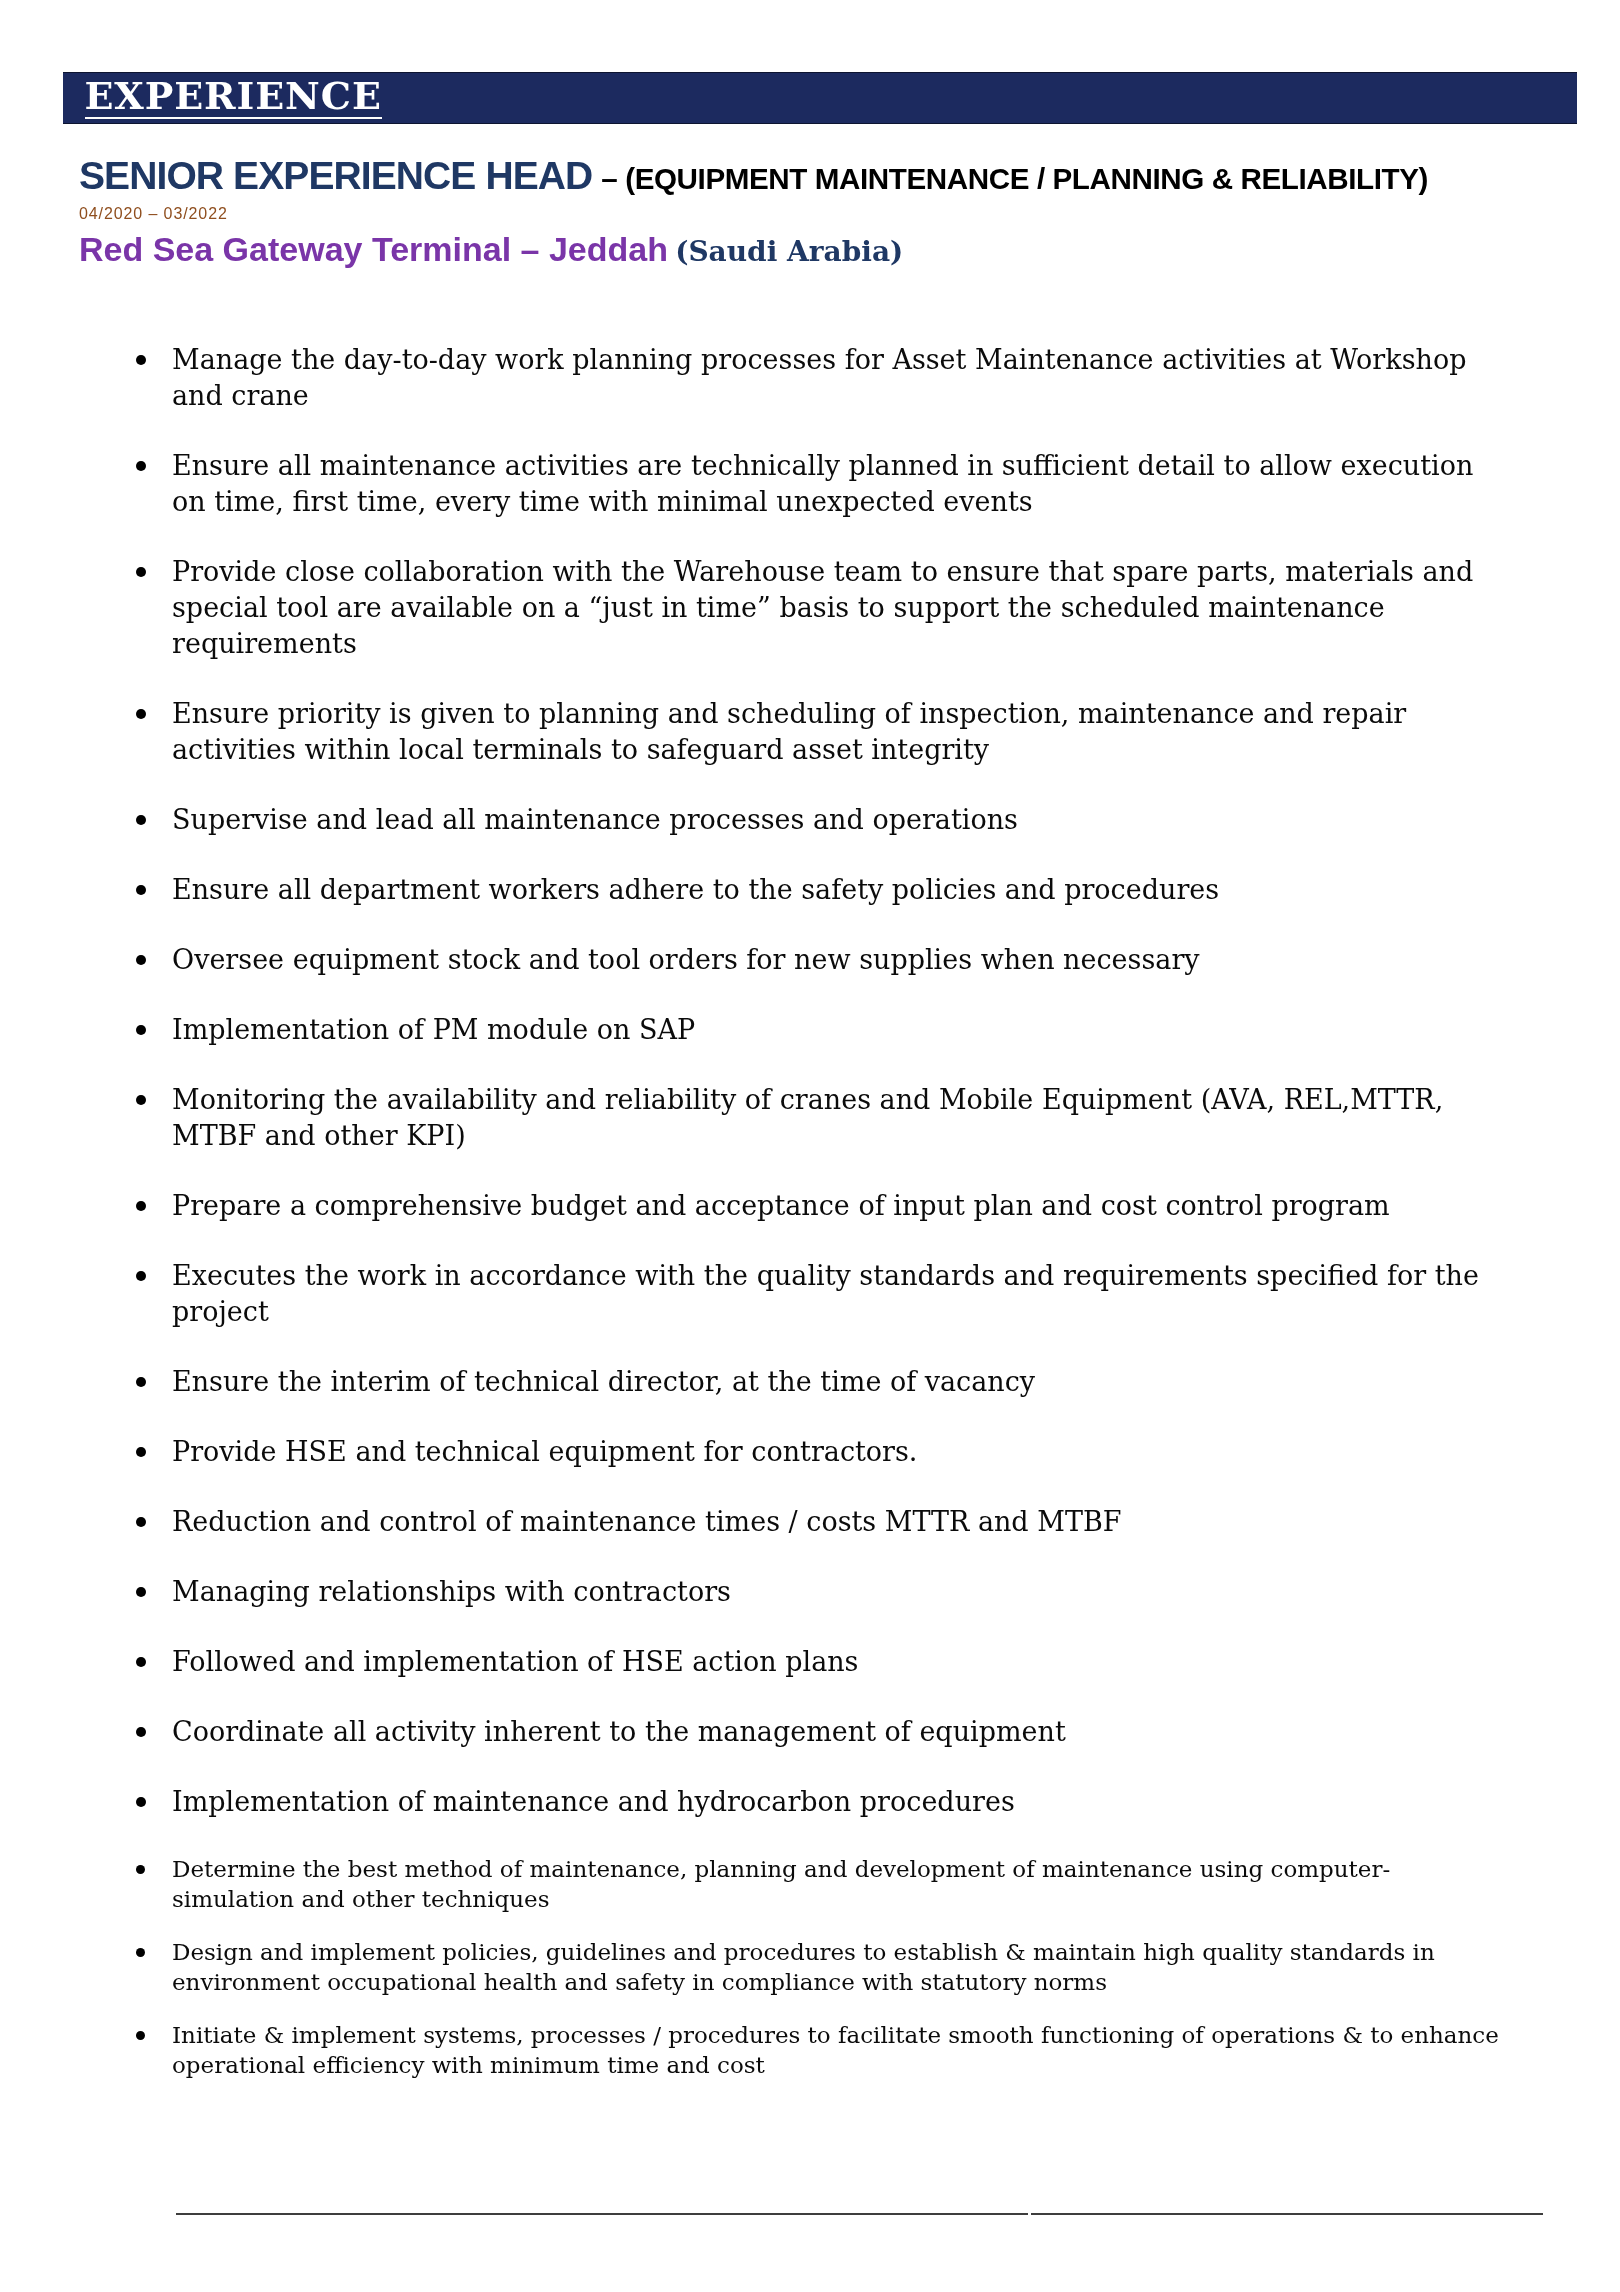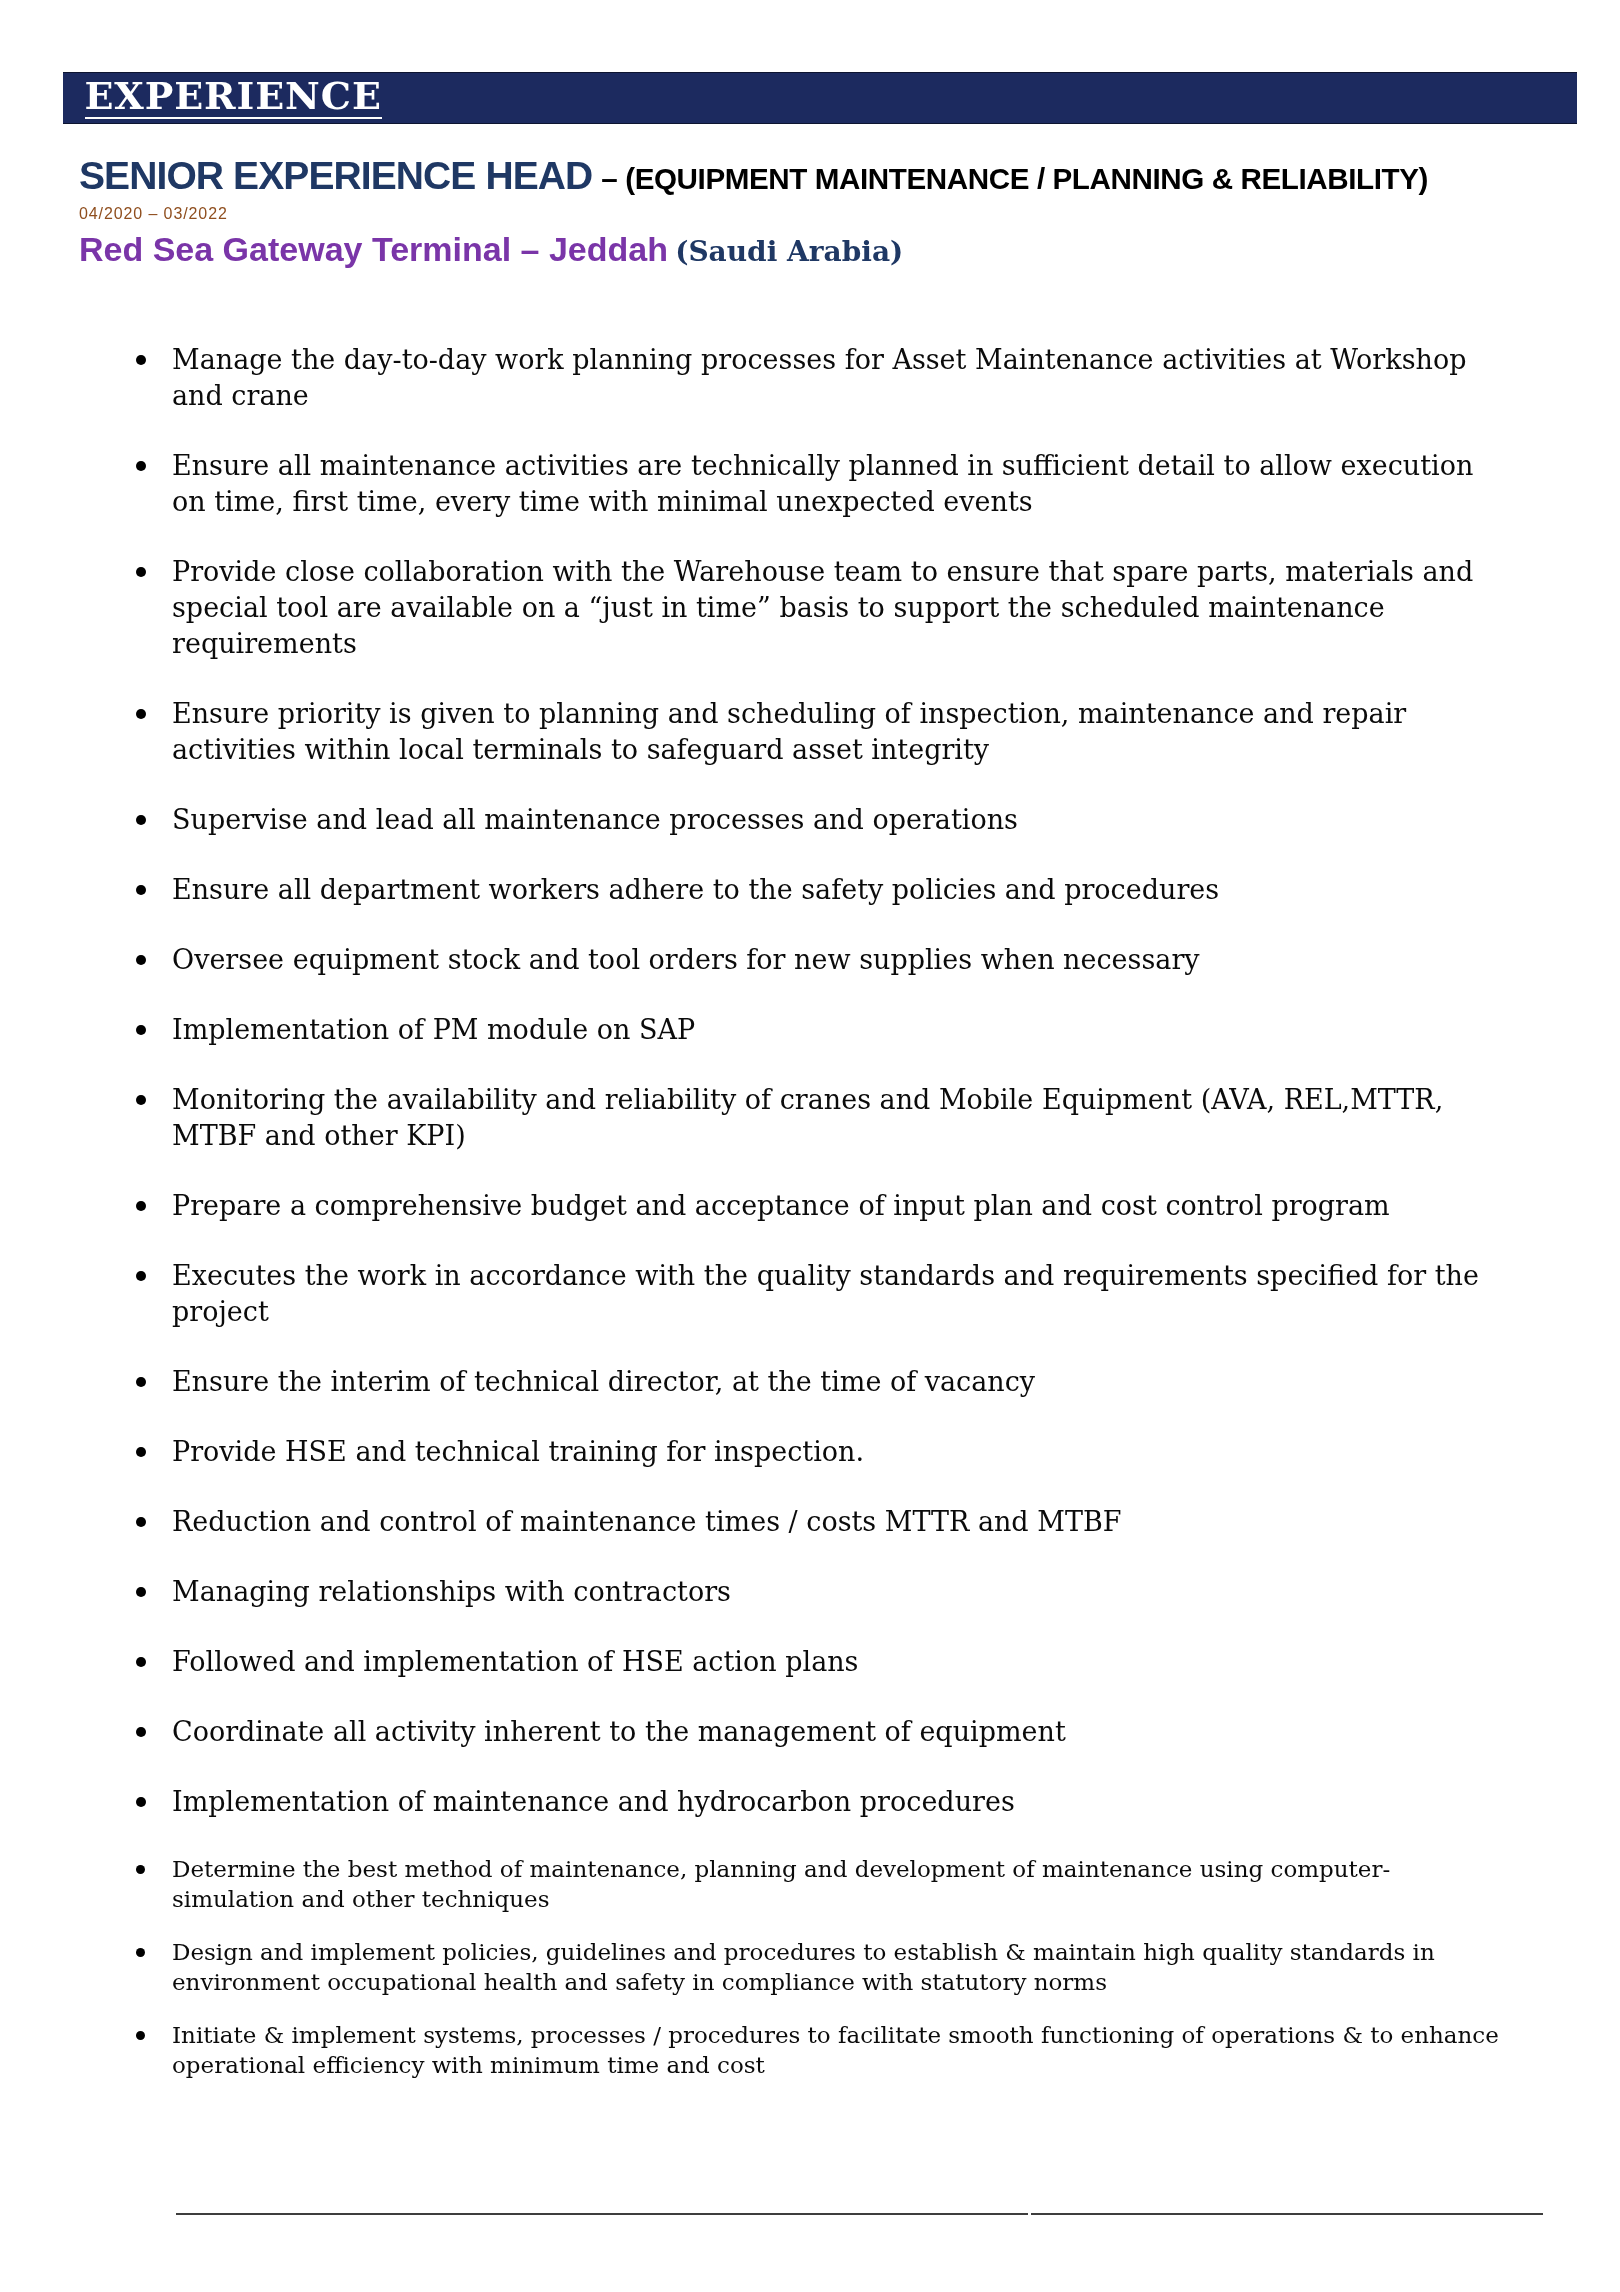--- a/index.html
+++ b/index.html
@@ -175,21 +175,21 @@
   <li>Provide close collaboration with the Warehouse team to ensure that spare parts, materials and special tool are available on a “just in time” basis to support the scheduled maintenance requirements</li>
   <li>Ensure priority is given to planning and scheduling of inspection, maintenance and repair activities within local terminals to safeguard asset integrity</li>
   <li>Supervise and lead all maintenance processes and operations</li>
   <li>Ensure all department workers adhere to the safety policies and procedures</li>
   <li>Oversee equipment stock and tool orders for new supplies when necessary</li>
   <li>Implementation of PM module on SAP</li>
   <li>Monitoring the availability and reliability of cranes and Mobile Equipment (AVA, REL,MTTR, MTBF and other KPI)</li>
   <li>Prepare a comprehensive budget and acceptance of input plan and cost control program</li>
   <li>Executes the work in accordance with the quality standards and requirements specified for the project</li>
   <li>Ensure the interim of technical director, at the time of vacancy</li>
-  <li>Provide HSE and technical training for inspection.</li>
+  <li>Provide HSE and technical equipment for contractors.</li>
   <li>Reduction and control of maintenance times / costs MTTR and MTBF</li>
   <li>Managing relationships with contractors</li>
   <li>Followed and implementation of HSE action plans</li>
   <li>Coordinate all activity inherent to the management of equipment</li>
   <li>Implementation of maintenance and hydrocarbon procedures</li>
   <li class="small">Determine the best method of maintenance, planning and development of  maintenance using computer-simulation and other techniques</li>
   <li class="small">Design and implement policies, guidelines and procedures to establish &amp; maintain high quality standards in environment occupational health and safety in compliance with statutory norms</li>
   <li class="small">Initiate &amp; implement systems, processes / procedures to facilitate smooth functioning of operations &amp; to enhance operational efficiency with minimum time and cost</li>
 </ul>
 

